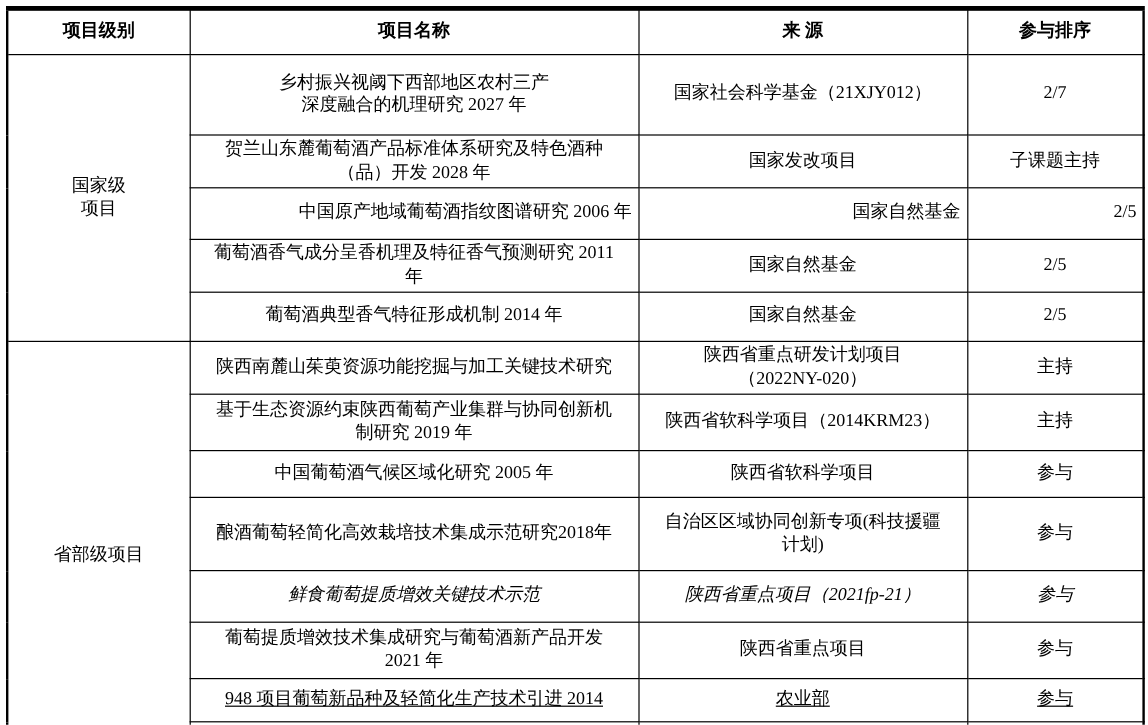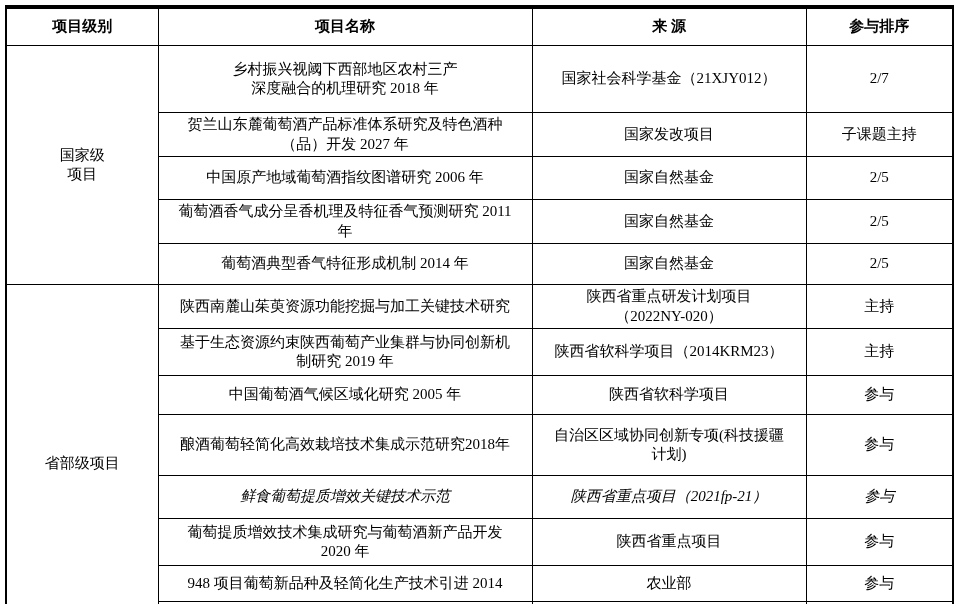--- a/index.html
+++ b/index.html
@@ -43,30 +43,30 @@
   }
   table.projects thead th {
     font-weight: bold;
     height: 32px;
     font-size: 15px;
   }
   td.rank-bold { font-weight: normal; }
   
   tbody tr:nth-child(1) td  { height: 62px; }
   tbody tr:nth-child(2) td  { height: 36px; }
-  tbody tr:nth-child(3) td  { height: 38px; }
+  tbody tr:nth-child(3) td  { height: 38px; text-align: right; }
   tbody tr:nth-child(4) td  { height: 38px; }
   tbody tr:nth-child(5) td  { height: 36px; }
   tbody tr:nth-child(6) td  { height: 38px; }
   tbody tr:nth-child(7) td  { height: 42px; }
   tbody tr:nth-child(8) td  { height: 34px; }
   tbody tr:nth-child(9) td  { height: 56px; }
   tbody tr:nth-child(10) td { height: 38px; font-style: italic; }
   tbody tr:nth-child(11) td { height: 42px; }
-  tbody tr:nth-child(12) td { height: 31px; }
+  tbody tr:nth-child(12) td { height: 31px; text-decoration: underline; }
   tbody tr:nth-child(13) td { height: 36px; }
 </style>
 </head>
 <body>
 
 <div class="page">
   <table class="projects">
     <colgroup>
       <col style="width:152px">
       <col style="width:374px">
@@ -79,27 +79,27 @@
         <th>项目名称</th>
         <th>来 源</th>
         <th>参与排序</th>
       </tr>
     </thead>
     <tbody id="projects-body">
         <tr>
           <td rowspan="5">国家级
 项目</td>
           <td>乡村振兴视阈下西部地区农村三产
-深度融合的机理研究 2018 年</td>
+深度融合的机理研究 2027 年</td>
           <td>国家社会科学基金（21XJY012）</td>
           <td class="rank-bold">2/7</td>
         </tr>
         <tr>
           <td>贺兰山东麓葡萄酒产品标准体系研究及特色酒种
-（品）开发 2027 年</td>
+（品）开发 2028 年</td>
           <td>国家发改项目</td>
           <td class="rank-bold">子课题主持</td>
         </tr>
         <tr>
           <td>中国原产地域葡萄酒指纹图谱研究 2006 年</td>
           <td>国家自然基金</td>
           <td>2/5</td>
         </tr>
         <tr>
           <td>葡萄酒香气成分呈香机理及特征香气预测研究 2011
@@ -136,21 +136,21 @@
 计划)</td>
           <td>参与</td>
         </tr>
         <tr>
           <td>鲜食葡萄提质增效关键技术示范</td>
           <td>陕西省重点项目（2021fp-21）</td>
           <td>参与</td>
         </tr>
         <tr>
           <td>葡萄提质增效技术集成研究与葡萄酒新产品开发
-2020 年</td>
+2021 年</td>
           <td>陕西省重点项目</td>
           <td>参与</td>
         </tr>
         <tr>
           <td>948 项目葡萄新品种及轻简化生产技术引进 2014</td>
           <td>农业部</td>
           <td>参与</td>
         </tr>
         <tr>
           <td>酿酒葡萄深加工关键技术集成与示范 2020</td>

